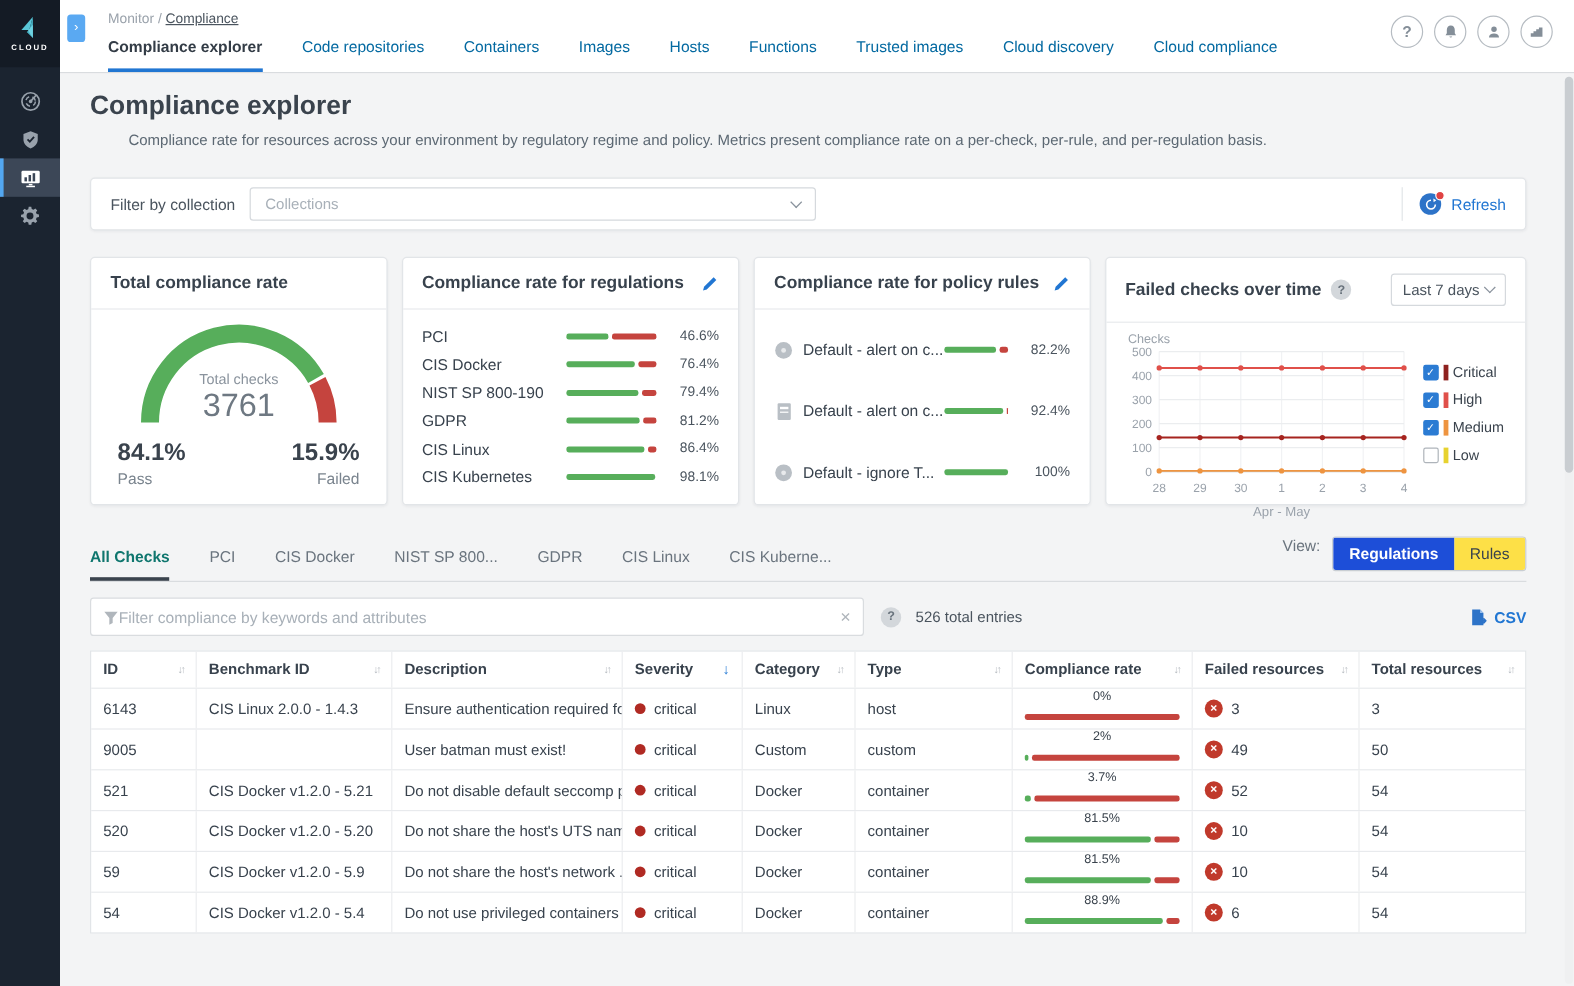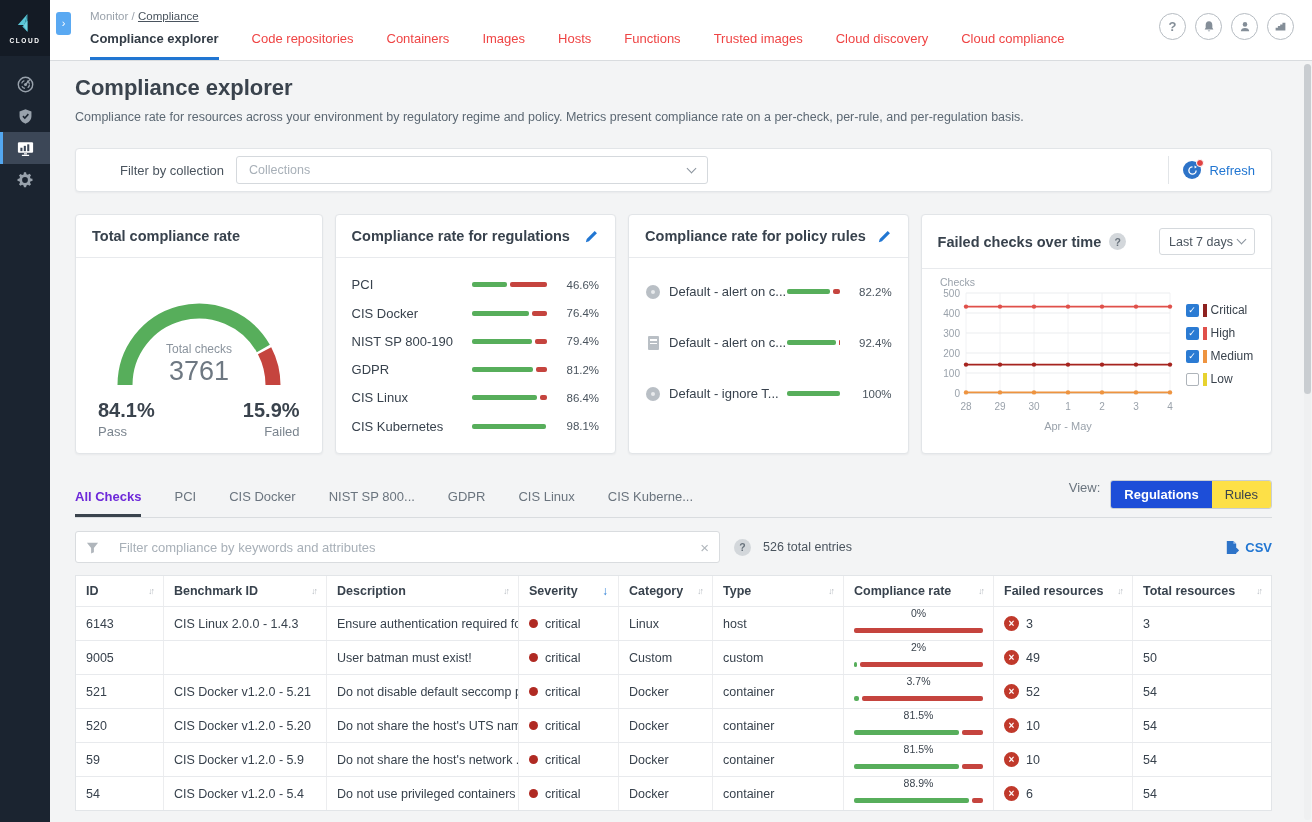--- a/index.html
+++ b/index.html
@@ -14,41 +14,41 @@
   .side-nav { padding-top:12px; }
   .nav-item { height:32px; display:flex; align-items:center; justify-content:center; cursor:pointer; }
   .nav-item.active { background:#3c4757; border-left:3px solid #53a7f0; padding-right:3px; }
 
   
   .main { margin-left:50px; }
   .top-header { background:#fff; border-bottom:1px solid #d9dcdf; padding:10px 18px 0 40px; position:relative; }
   .breadcrumb { font-size:11.5px; color:#9aa2ab; }
   .breadcrumb .crumb-page { color:#4a545e;text-decoration:underline; }
   .tabs { display:flex; gap:33px; margin-top:9px; }
-  .tab { font-size:13px; color:#ef4444; padding-bottom:11px; border-bottom:3px solid transparent; cursor:pointer; white-space:nowrap; }
+  .tab { font-size:13px; color:#0369a1; padding-bottom:11px; border-bottom:3px solid transparent; cursor:pointer; white-space:nowrap; }
   .tab.active { color:#333c46; font-weight:700; border-bottom-color:#2176d2; }
   .header-icons { position:absolute; right:18px; top:13px; display:flex; gap:9px; }
   .icon-circle { width:27px; height:27px; border:1.5px solid #b6bcc2; border-radius:50%; display:flex; align-items:center; justify-content:center; color:#848e98; background:#fff; font-size:13px; font-weight:700; cursor:pointer; }
 
   
   .content { padding:14px 40px 0 25px; }
   .page-title { font-size:22px; font-weight:700; color:#3a434d; }
-  .page-desc { font-size:12.5px; color:#5c6873; margin-top:9px; }
+  .page-desc { font-size:12.5px; color:#5c6873; margin-top:9px;margin-left:32px; }
 
   .filter-card { margin-top:24px; background:#fff; border:1px solid #e2e5e8; border-radius:4px; height:44px; display:flex; align-items:center; padding:0 16px; box-shadow:0 1px 2px rgba(30,40,50,.05); }
-  .filter-label { font-size:13px; color:#4a545e; margin-right:12px;margin-left:28px; }
+  .filter-label { font-size:13px; color:#4a545e; margin-right:12px; }
   .collections-select { width:472px; height:28px; border:1px solid #d5d9dd; border-radius:3px; display:flex; align-items:center; justify-content:space-between; padding:0 12px; color:#a8b0b8; font-size:12.5px; cursor:pointer; background:#fff; }
   .chev { width:7px; height:7px; border-right:1.5px solid #8a939d; border-bottom:1.5px solid #8a939d; transform:rotate(45deg); margin-top:-4px; }
   .refresh-area { margin-left:auto; display:flex; align-items:center; gap:8px; border-left:1px solid #e2e5e8; padding-left:14px; height:28px; color:#2176d2; font-size:13px; cursor:pointer; }
   .refresh-icon { position:relative; width:18px; height:18px; border-radius:50%; background:#2d73c8; display:flex; align-items:center; justify-content:center; }
   .refresh-dot { position:absolute; top:-2px; right:-3px; width:8px; height:8px; border-radius:50%; background:#e04343; border:1.5px solid #fff; }
 
   
   .cards-row { display:flex; gap:12px; margin-top:22px; }
-  .card { background:#fff; border:1px solid #e2e5e8; border-radius:4px; box-shadow:0 1px 2px rgba(30,40,50,.05); height:240px; display:flex; flex-direction:column; }
+  .card { background:#fff; border:1px solid #e2e5e8; border-radius:4px; box-shadow:0 1px 2px rgba(30,40,50,.05); height:207px; display:flex; flex-direction:column; }
   .card-header { padding:13px 16px; border-bottom:1px solid #e8eaed; font-size:14.5px; font-weight:700; color:#38424d; display:flex; align-items:center; }
   .card-header .hdr-spacer { flex:1; }
   .card-1 { width:248px; } .card-2 { width:282px; } .card-3 { width:281px; } .card-4 { width:352px; }
 
   .gauge-body { flex:1; display:flex; flex-direction:column; align-items:center; justify-content:flex-end; padding-bottom:14px; }
   .gauge-stats { width:100%; display:flex; justify-content:space-between; padding:6px 22px 0; }
   .stat-pct { font-size:20px; font-weight:700; color:#3a434d; }
   .stat-lbl { font-size:13px; color:#7a848e; margin-top:2px; }
   .stat-right { text-align:right; }
 
@@ -77,29 +77,29 @@
   .legend { display:flex; flex-direction:column; gap:9px; padding-top:26px; }
   .legend-item { display:flex; align-items:center; gap:4px; font-size:12px; color:#3a434d; cursor:pointer; }
   .lg-check { width:13px; height:13px; border-radius:2px; display:flex; align-items:center; justify-content:center; font-size:9px; color:#fff; }
   .lg-check.on { background:#2b7bd3; }
   .lg-check.off { background:#fff; border:1px solid #aeb4ba; }
   .lg-swatch { width:4px; height:13px; }
 
   
   .table-tabs-row { display:flex; align-items:flex-end; margin-top:26px; border-bottom:1px solid #d9dcdf; }
   .t-tab { font-size:13px; color:#6a747e; padding:8px 0 10px; margin-right:33px; border-bottom:3px solid transparent; cursor:pointer; white-space:nowrap; }
-  .t-tab.active { color:#6d28d9; font-weight:700; border-bottom-color:#3a434d; }
+  .t-tab.active { color:#0f766e; font-weight:700; border-bottom-color:#3a434d; }
   .view-area { margin-left:auto; display:flex; align-items:flex-start; gap:10px; padding-bottom:8px; }
   .view-label { font-size:13px; color:#6a747e; }
   .view-toggle { display:flex; border:1px solid #c9ced3; border-radius:3px; overflow:hidden; }
   .view-btn { font-size:13px; padding:6px 13px; background:#fde047; color:#3a434d; cursor:pointer; border:none; }
   .view-btn.active { background:#1d4ed8; color:#fff; font-weight:600; }
 
   .filter-row { display:flex; align-items:center; margin-top:13px; gap:12px; }
-  .search-box { width:645px; height:32px; background:#fff; border:1px solid #d9dcdf; border-radius:3px; display:flex; align-items:center; padding:0 10px; gap:20px; }
+  .search-box { width:645px; height:32px; background:#fff; border:1px solid #d9dcdf; border-radius:3px; display:flex; align-items:center; padding:0 10px; gap:0; }
   .search-box input { flex:1; border:none; outline:none; font-size:13px; color:#38424d; font-family:inherit; }
   .search-box input::placeholder { color:#a8b0b8; }
   .clear-x { color:#b0b6bc; font-size:15px; cursor:pointer; }
   .entries { font-size:12.5px; color:#4a545e; }
   .csv-btn { margin-left:auto; color:#2176d2; font-size:13px; font-weight:600; display:flex; gap:6px; align-items:center; cursor:pointer; }
 
   .data-table { margin-top:12px; background:#fff; border:1px solid #e2e5e8; }
   .tr { display:grid; grid-template-columns:88px 163px 192px 100px 94px 131px 150px 139px 1fr; }
   .th { padding:8px 10px; font-size:12.5px; font-weight:700; color:#38424d; border-right:1px solid #ecedef; display:flex; justify-content:space-between; align-items:center; cursor:pointer; }
   .th:last-child { border-right:none; }

